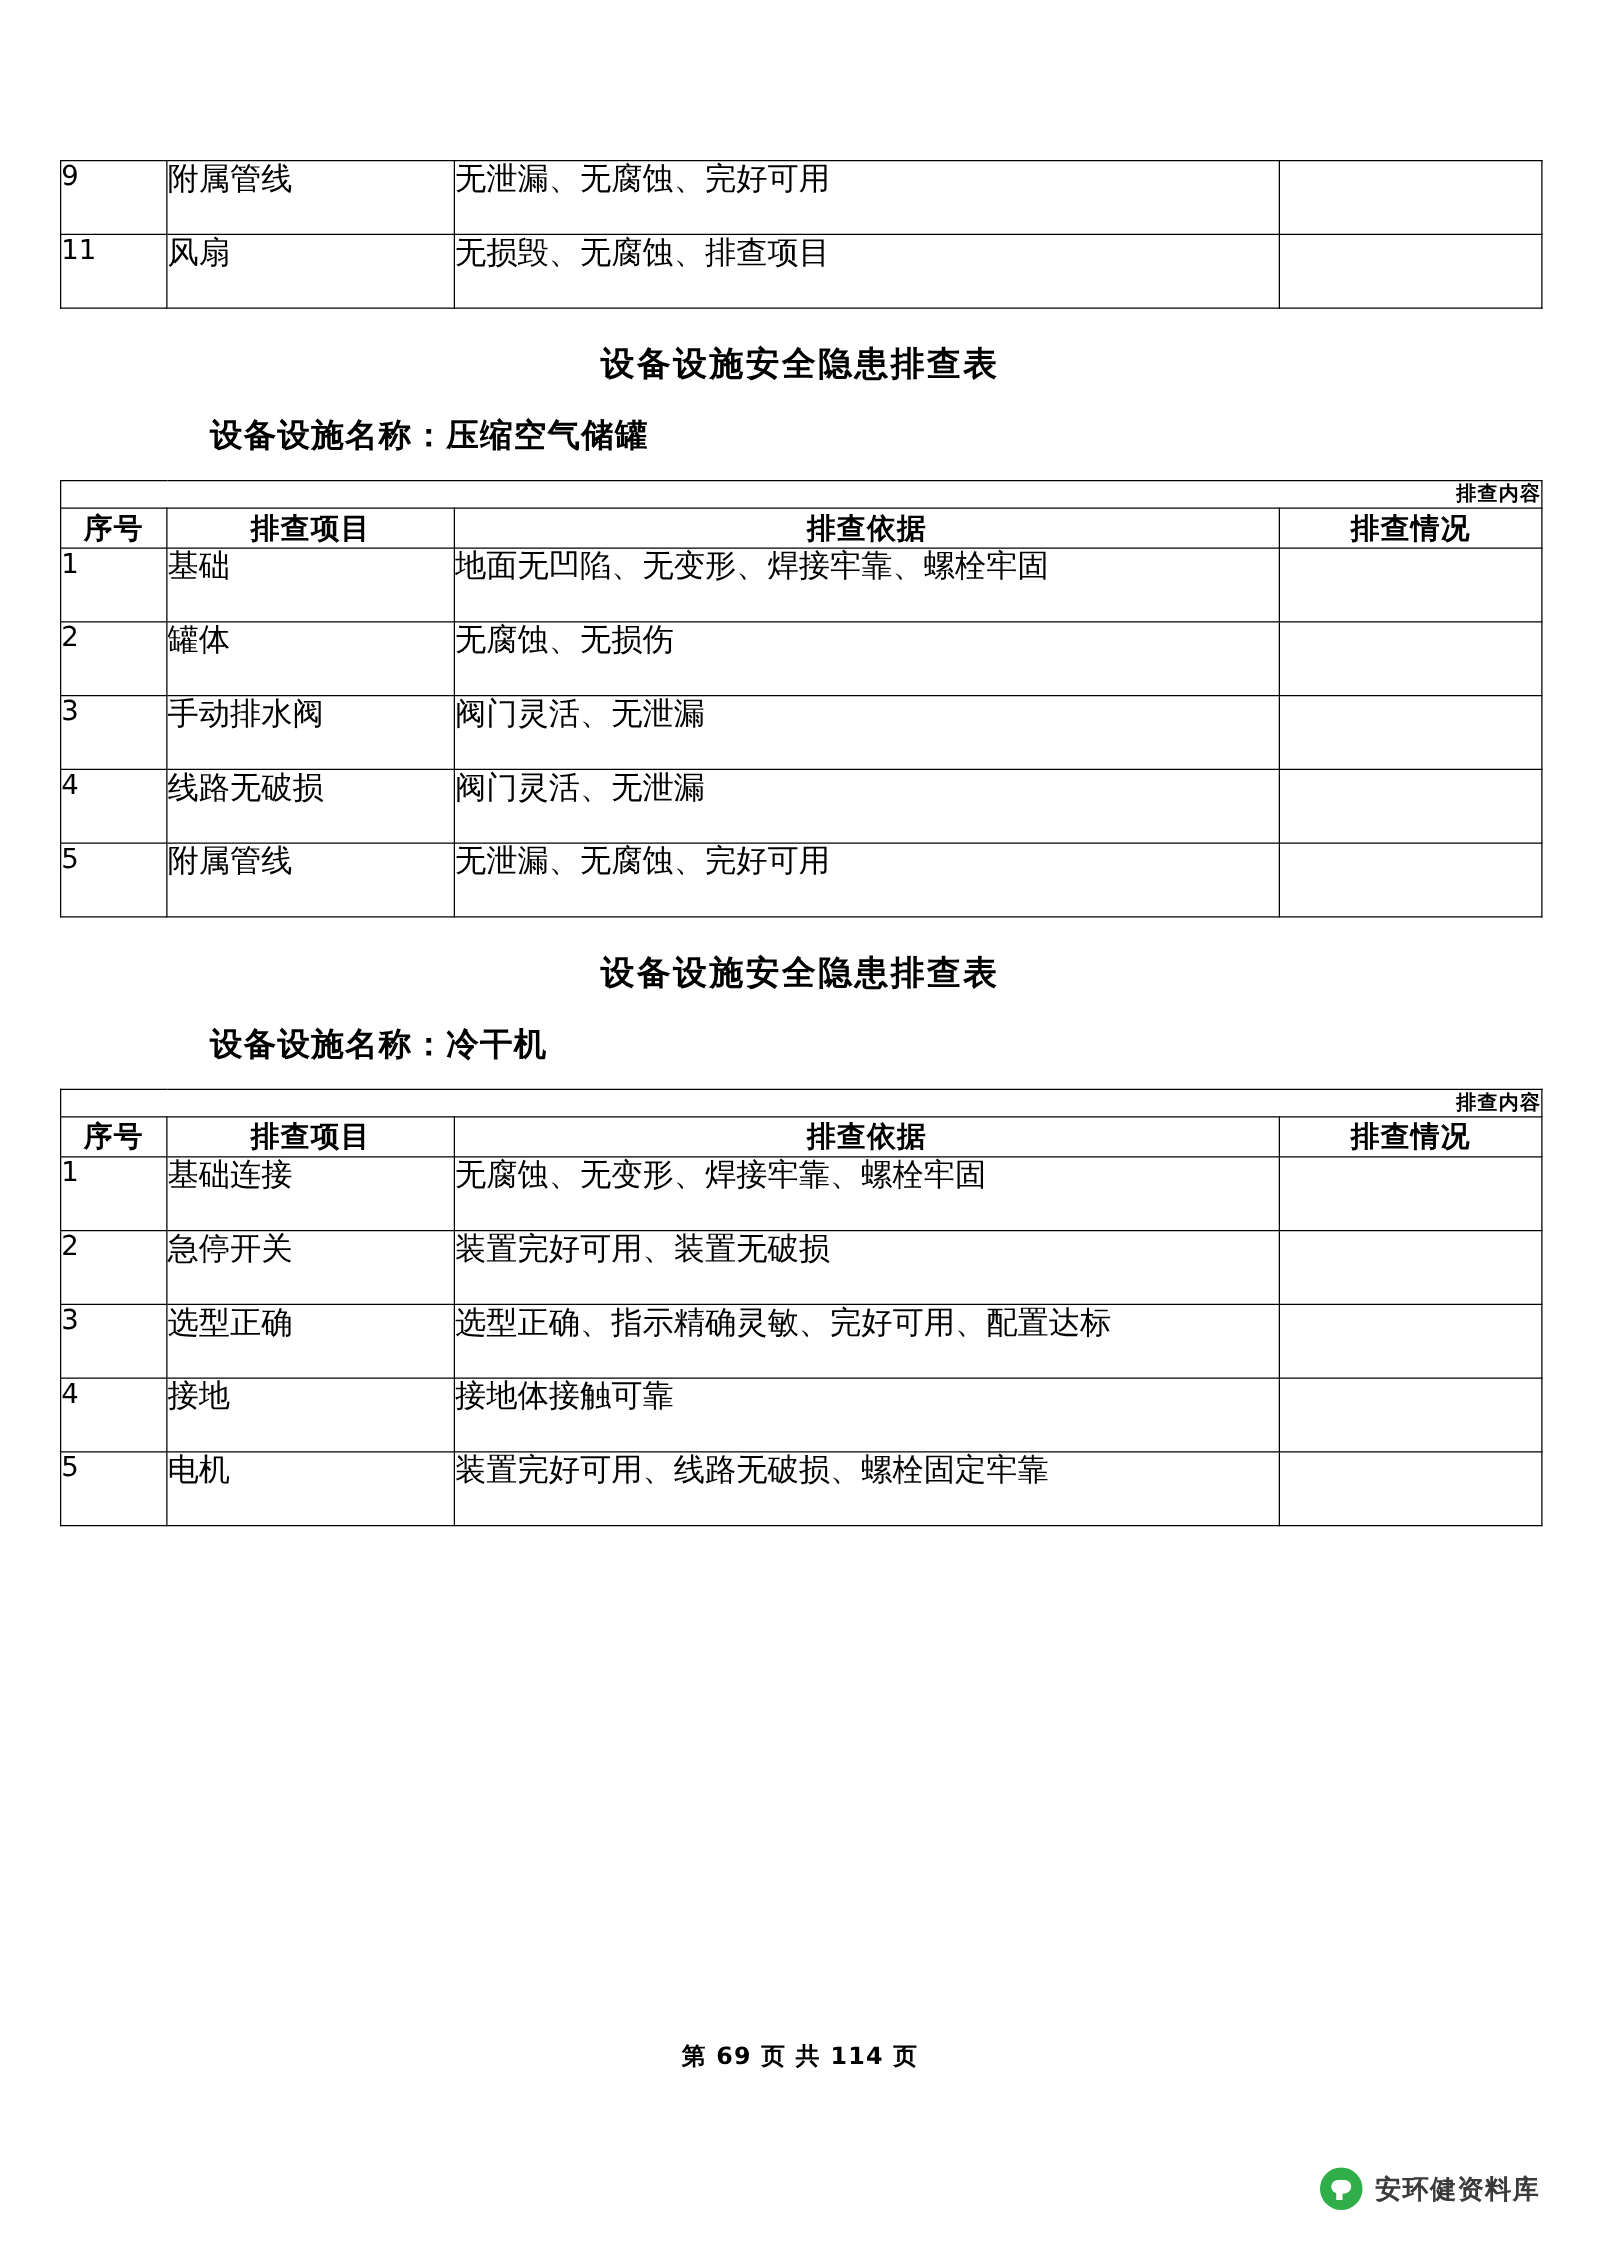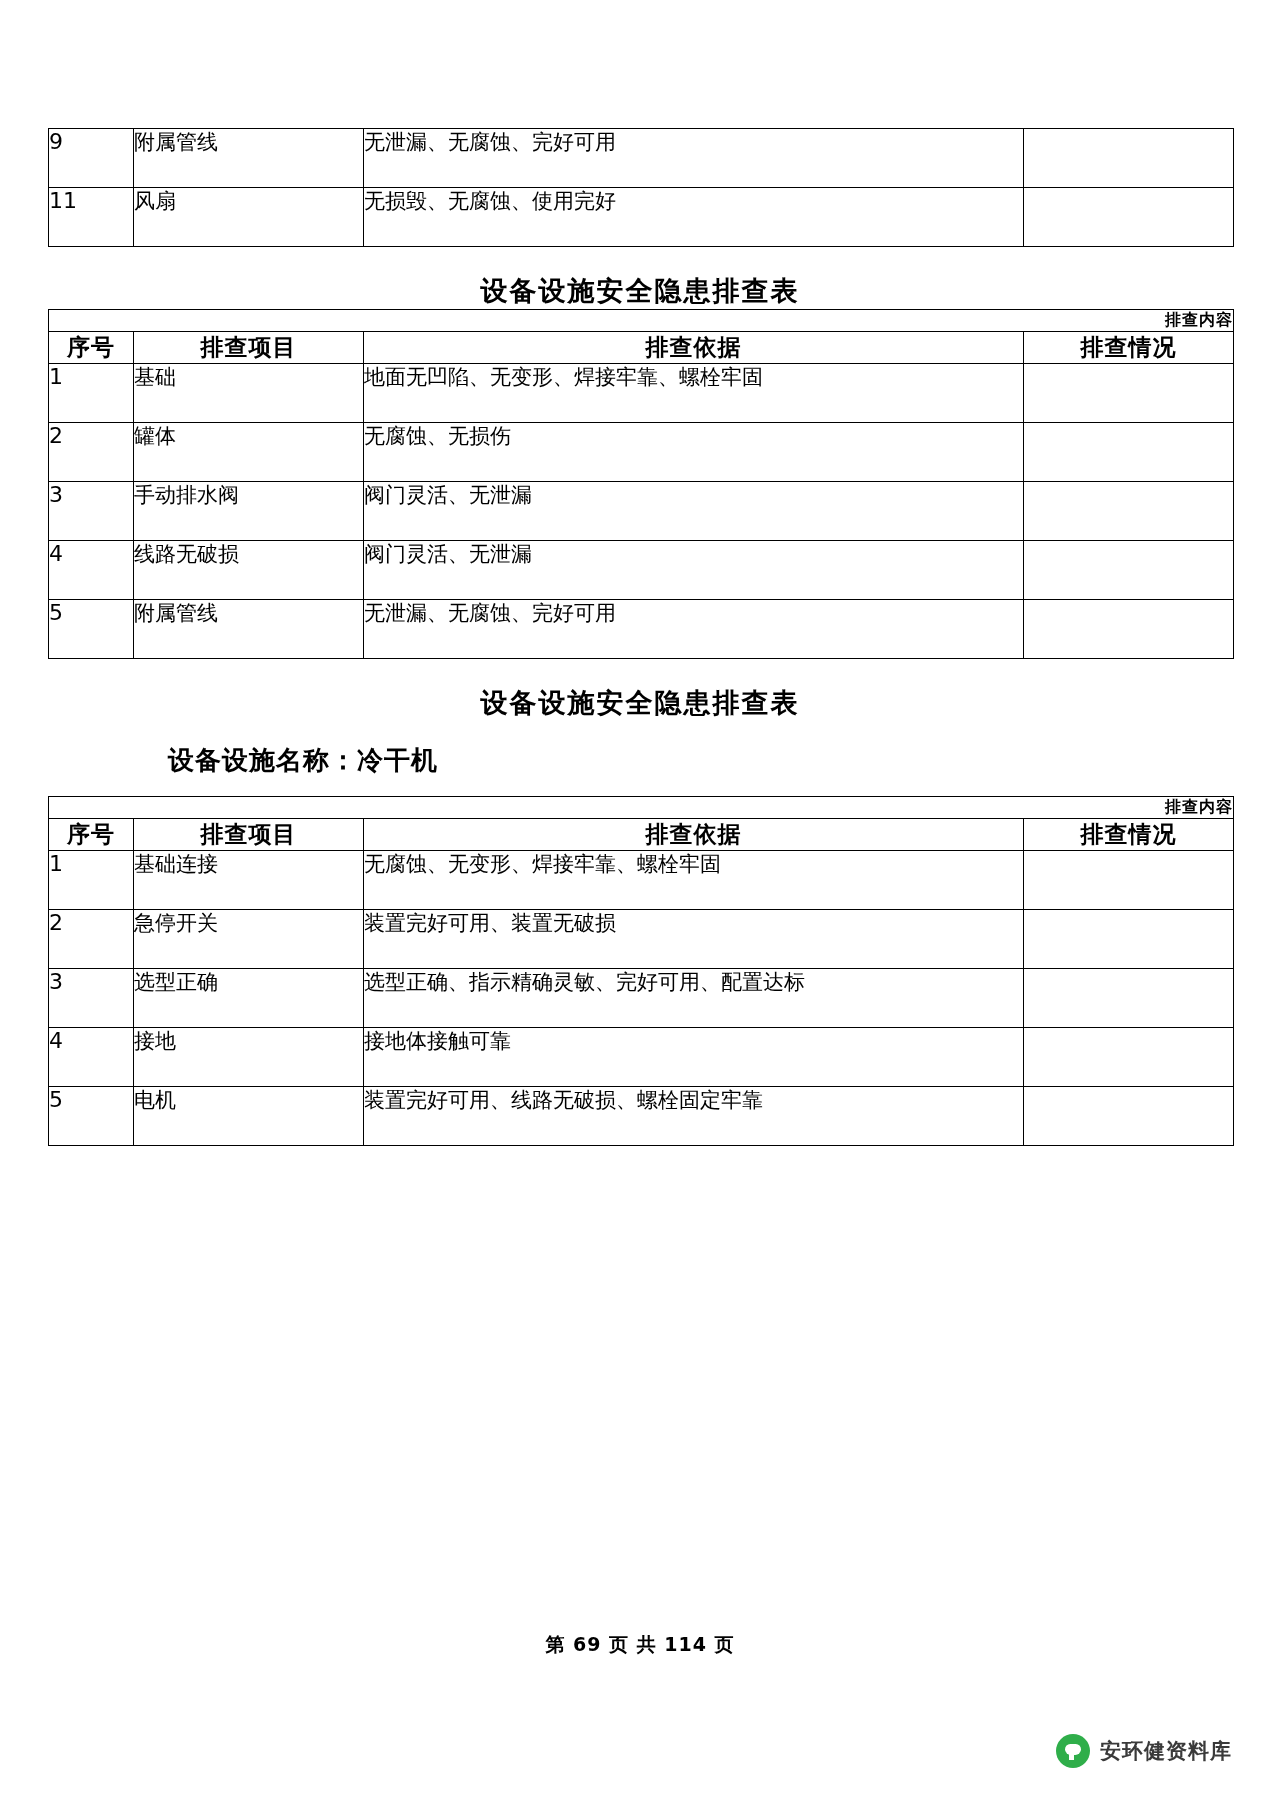--- a/index.html
+++ b/index.html
@@ -42,24 +42,24 @@
   col.c-res   { width: 210px; }
 
   .cell-no {
     font-size: 22px;
     line-height: 1.2;
     padding: 26px 0 10px 14px;
     text-align: left;
     font-family: "DejaVu Sans", "Liberation Sans", sans-serif;
   }
   .cell-text {
-    font-size: 21px;
+    font-size: 25px;
     line-height: 1.3;
     padding: 12px 0 10px 10px;
-    font-family: Liberation Serif, serif;
+    font-family: Liberation Mono, monospace;
   }
   .row-tall td { height: 58px; }
 
   .hdr-content {
     text-align: right;
     font-size: 16px;
     font-weight: bold;
     padding: 18px 0 16px 0;
     letter-spacing: 1px;
   }
@@ -154,28 +154,29 @@
       <tbody>
         <tr class="row-tall">
           <td class="cell-no">9</td>
           <td class="cell-text">附属管线</td>
           <td class="cell-text">无泄漏、无腐蚀、完好可用</td>
           <td class="cell-text"></td>
         </tr>
         <tr class="row-tall">
           <td class="cell-no">11</td>
           <td class="cell-text">风扇</td>
-          <td class="cell-text">无损毁、无腐蚀、使用完好</td>
+          <td class="cell-text">无损毁、无腐蚀、排查项目</td>
           <td class="cell-text"></td>
         </tr>
       </tbody>
     </table>
   </div>
 
   <div class="doc-title">设备设施安全隐患排查表</div>
+  <div class="doc-subtitle">设备设施名称：压缩空气储罐</div>
 
   <table class="grid">
     <colgroup>
       <col class="c-no">
         <col class="c-item">
         <col class="c-basis">
         <col class="c-res">
     </colgroup>
     <tbody>
       <tr>

